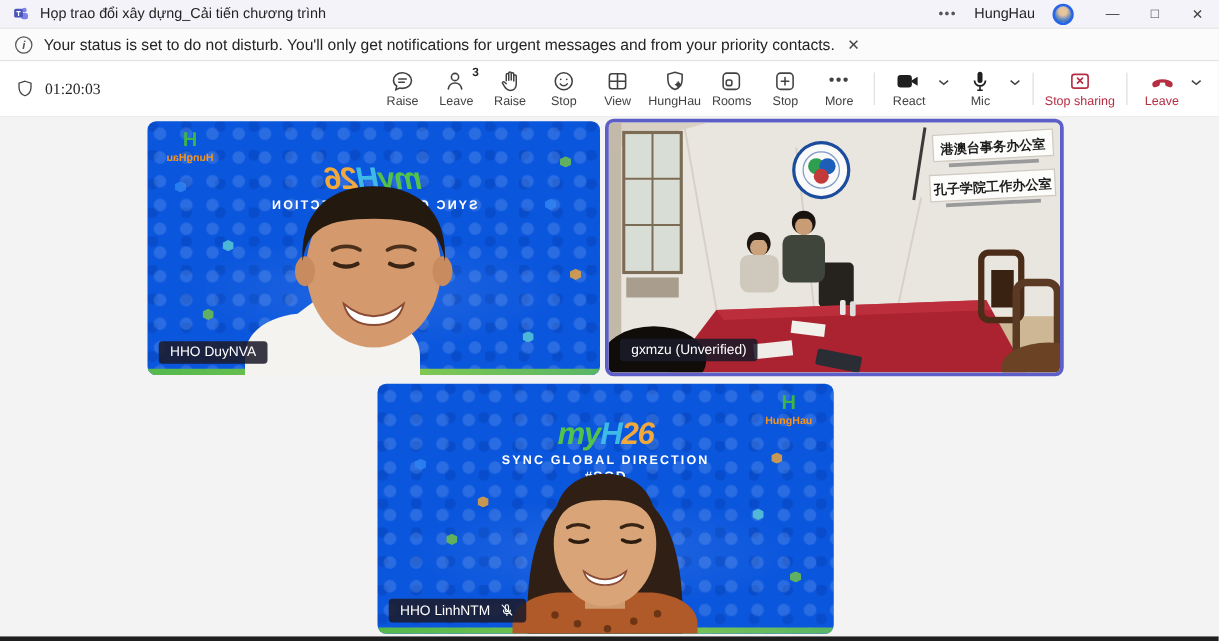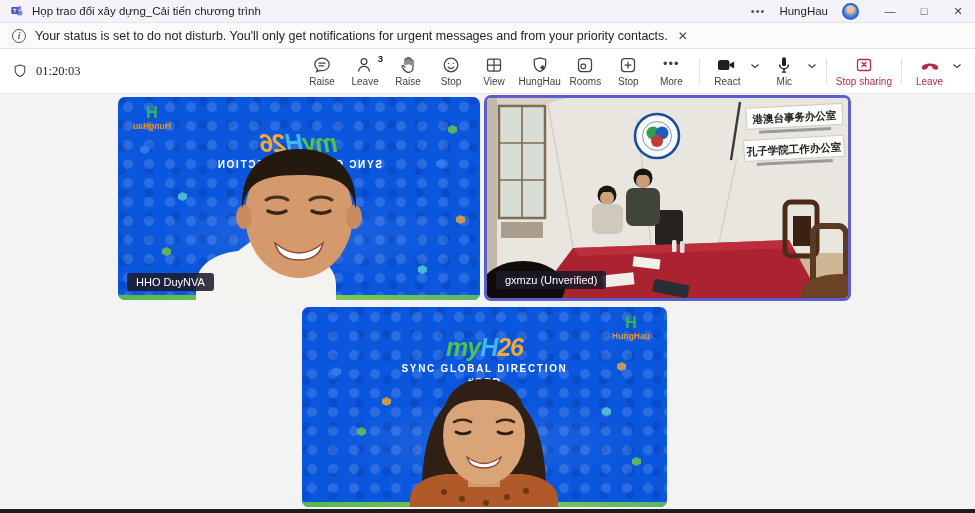--- a/index.html
+++ b/index.html
@@ -417,17 +417,25 @@
         <circle cx="224" cy="184" r="3" fill="#6e3514"></circle>
       <circle cx="184" cy="196" r="3" fill="#6e3514"></circle>
       <rect x="166" y="158" width="32" height="22" fill="#cf9a6e"></rect>
       <ellipse cx="182" cy="128" rx="41" ry="50" fill="#d8a478"></ellipse>
       <path d="M141 120c-2-34 18-48 41-48s43 14 41 48c-5-20-14-27-41-27s-36 7-41 27z" fill="#2f1f14"></path>
       <path d="M152 115c5-3 12-3 17 0M195 115c5-3 12-3 17 0" stroke="#3a2413" stroke-width="2.6" fill="none" stroke-linecap="round"></path>
       <path d="M154 125c4 2.5 10 2.5 14 0M196 125c4 2.5 10 2.5 14 0" stroke="#2c1c10" stroke-width="2.8" fill="none" stroke-linecap="round"></path>
       <path d="M165 150q17 13 34 0q-3 11-17 11t-17-11z" fill="#fff" stroke="#8a4a34" stroke-width="1.3"></path>
     </svg>
 
+    <span class="chip">
+      <span>HHO LinhNTM</span>
+      <svg width="13" height="13" viewBox="0 0 20 20" fill="none" stroke="#fff" stroke-width="1.4" stroke-linecap="round">
+        <rect x="8" y="2.8" width="4" height="8.4" rx="2"></rect>
+        <path d="M5.8 9.4a4.2 4.2 0 0 0 8.4 0M10 13.6V16"></path>
+        <line x1="4.2" y1="3.2" x2="16" y2="15.4"></line>
+      </svg>
+    </span>
   </div>
 
 </div>
 
 <div class="taskbar-sliver"></div>
 
 </body></html>

